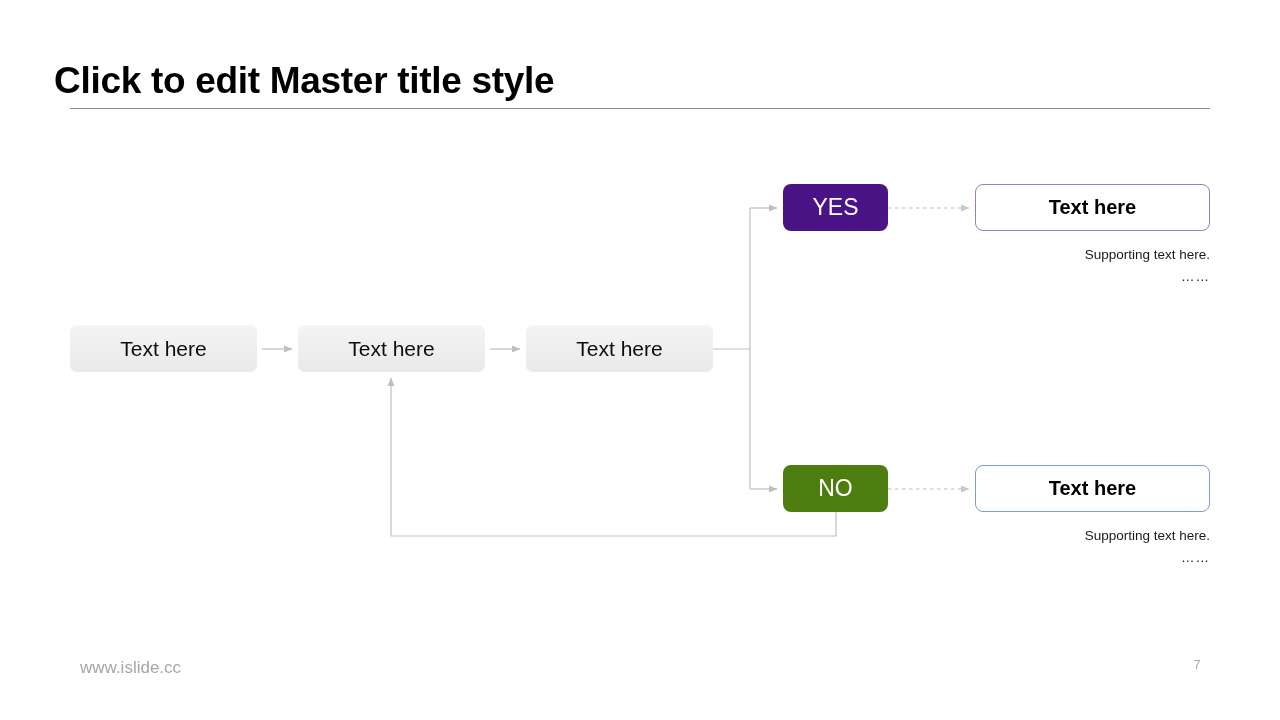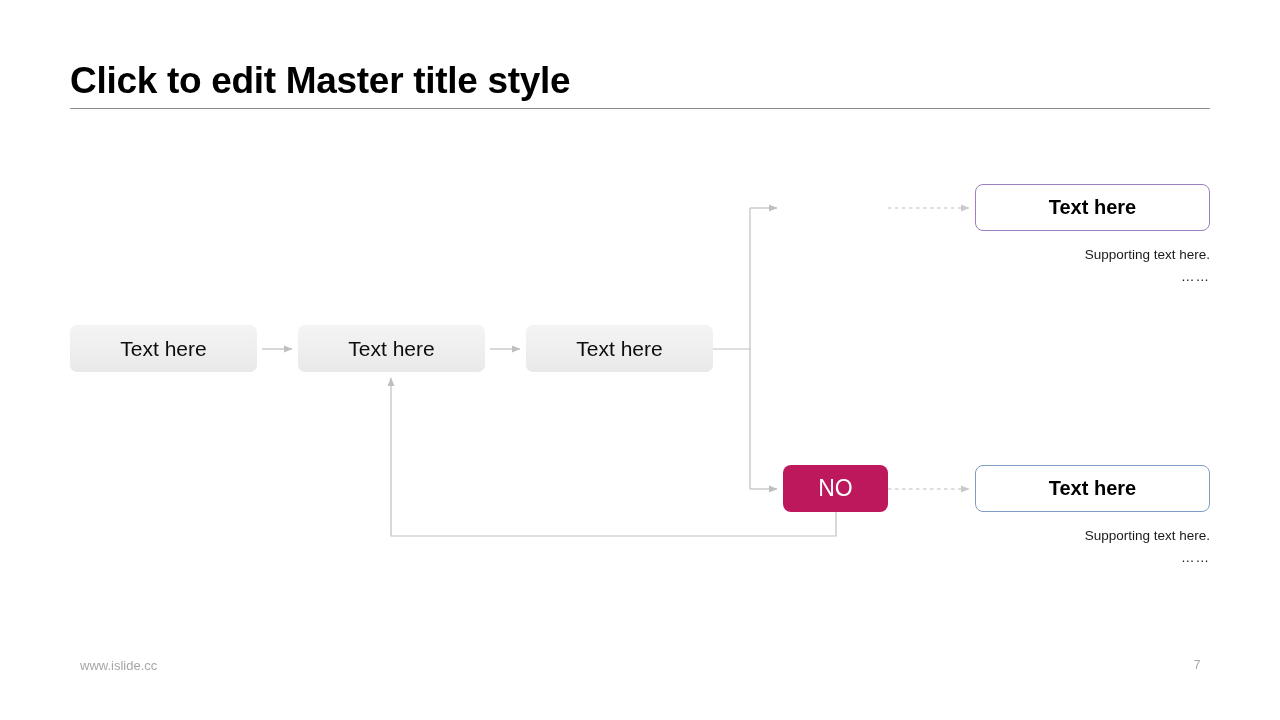--- a/index.html
+++ b/index.html
@@ -15,21 +15,21 @@
     position: relative;
     width: 1280px;
     height: 720px;
     background: #ffffff;
     overflow: hidden;
   }
 
   
   #title-block {
     position: absolute;
-    left: 70px;
+    left: 54px;
     top: 56px;
     width: 1140px;
     height: 52px;
   }
   #page-title {
     font-size: 37px;
     font-weight: bold;
     color: #000000;
     letter-spacing: -0.3px;
     line-height: 50px;
@@ -121,21 +121,21 @@
     width: 1280px;
     height: 720px;
     pointer-events: none;
   }
 
   
   #footer-url {
     position: absolute;
     left: 80px;
     top: 658px;
-    font-size: 13px;
+    font-size: 17px;
     color: #a6a6a6;
   }
   #footer-page {
     position: absolute;
     left: 1185px;
     top: 658px;
     width: 24px;
     text-align: center;
     font-size: 12px;
     color: #a6a6a6;
@@ -186,21 +186,24 @@
   <div class="proc-box" id="proc-1">
     <span>Text here</span>
   </div>
   <div class="proc-box" id="proc-2">
     <span>Text here</span>
   </div>
   <div class="proc-box" id="proc-3">
     <span>Text here</span>
   </div>
 
-  <div class="dec-box" id="dec-no" style="background: #be185d; color: rgb(255, 255, 255);">
+  <div class="dec-box" id="dec-yes" style="background: rgb(75, 20, 134); color: rgb(255, 255, 255);">
+    <span>YES</span>
+  </div>
+  <div class="dec-box" id="dec-no" style="background: #4d7c0f; color: rgb(255, 255, 255);">
     <span>NO</span>
   </div>
 
   <div class="card" id="card-yes" style="border-color: rgb(155, 127, 192);">
     <span>Text here</span>
   </div>
   <div class="card-sub" id="sub-yes">
     <span>Supporting text here.</span>
     <span class="card-dots">……</span>
   </div>

